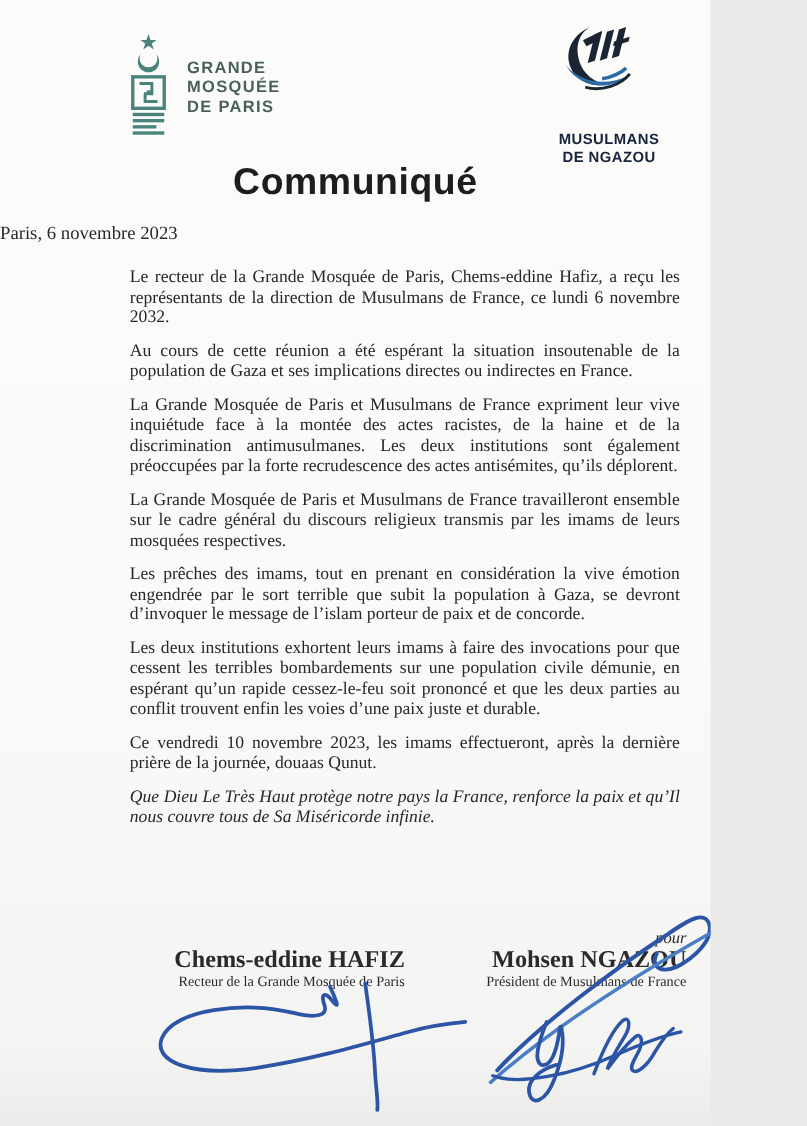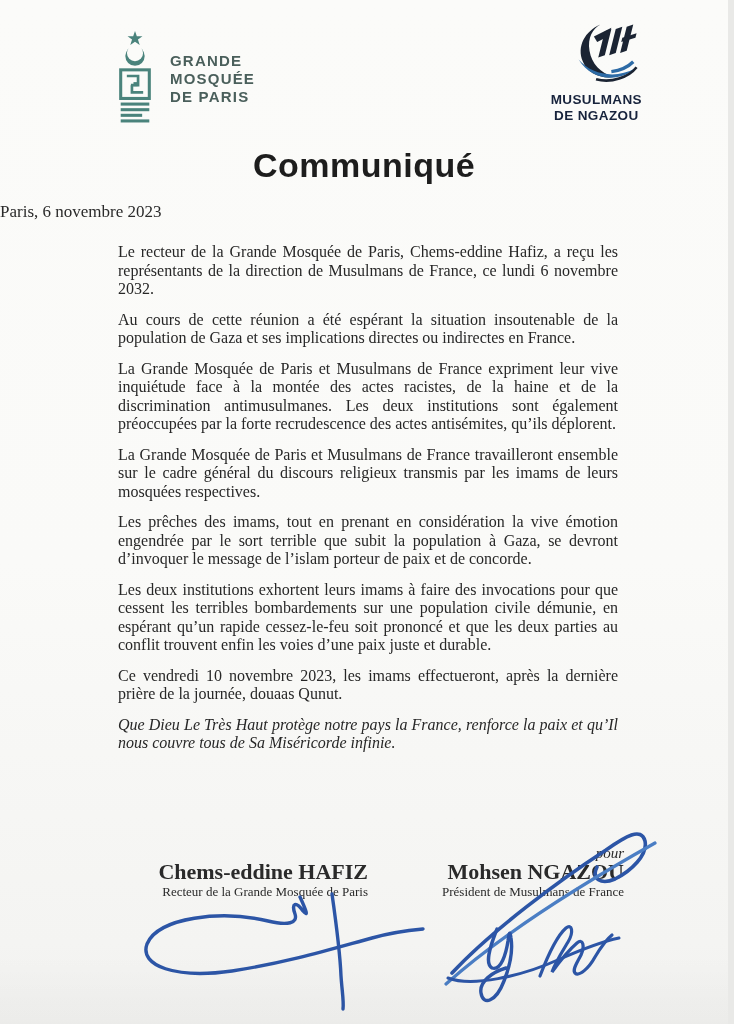--- a/index.html
+++ b/index.html
@@ -3,21 +3,21 @@
 <meta charset="utf-8">
 <style>
   html,body{margin:0;padding:0;}
   body{
     width:734px;height:1024px;
     font-family:"Liberation Serif", serif;
     background:#e9e9e7;
   }
   .page{
     position:relative;
-    width:728px;height:1024px;
+    width:646px;height:1024px;
     background:linear-gradient(180deg,#fbfbf9 0%,#faFaf8 55%,#f4f4f2 92%,#f1f1ef 100%);
     overflow:hidden;
     color:#2a2a2a;
   }
   .page::after{
     content:"";position:absolute;left:0;right:0;bottom:0;height:70px;
     background:linear-gradient(180deg,rgba(0,0,0,0) 0%,rgba(0,0,0,0.025) 100%);
     pointer-events:none;
   }
 
@@ -26,21 +26,21 @@
     position:absolute;left:112px;top:30px;
     display:flex;align-items:center;gap:12px;
   }
   .gmp-text{
     font-family:"Liberation Sans", sans-serif;
     font-weight:bold;font-size:15px;line-height:18px;
     letter-spacing:1.2px;color:#4a5f5b;
   }
   .mdf-logo{
     position:absolute;left:508px;top:20px;width:134px;
-    display:flex;flex-direction:column;align-items:flex-end;
+    display:flex;flex-direction:column;align-items:flex-start;gap:26px;
   }
   .mdf-text{
     font-family:"Liberation Sans", sans-serif;
     font-weight:bold;font-size:13.5px;line-height:16px;
     letter-spacing:.4px;color:#17233c;text-align:center;margin-top:2px;
   }
 
   
   .title{
     position:absolute;top:146px;left:0;width:100%;

